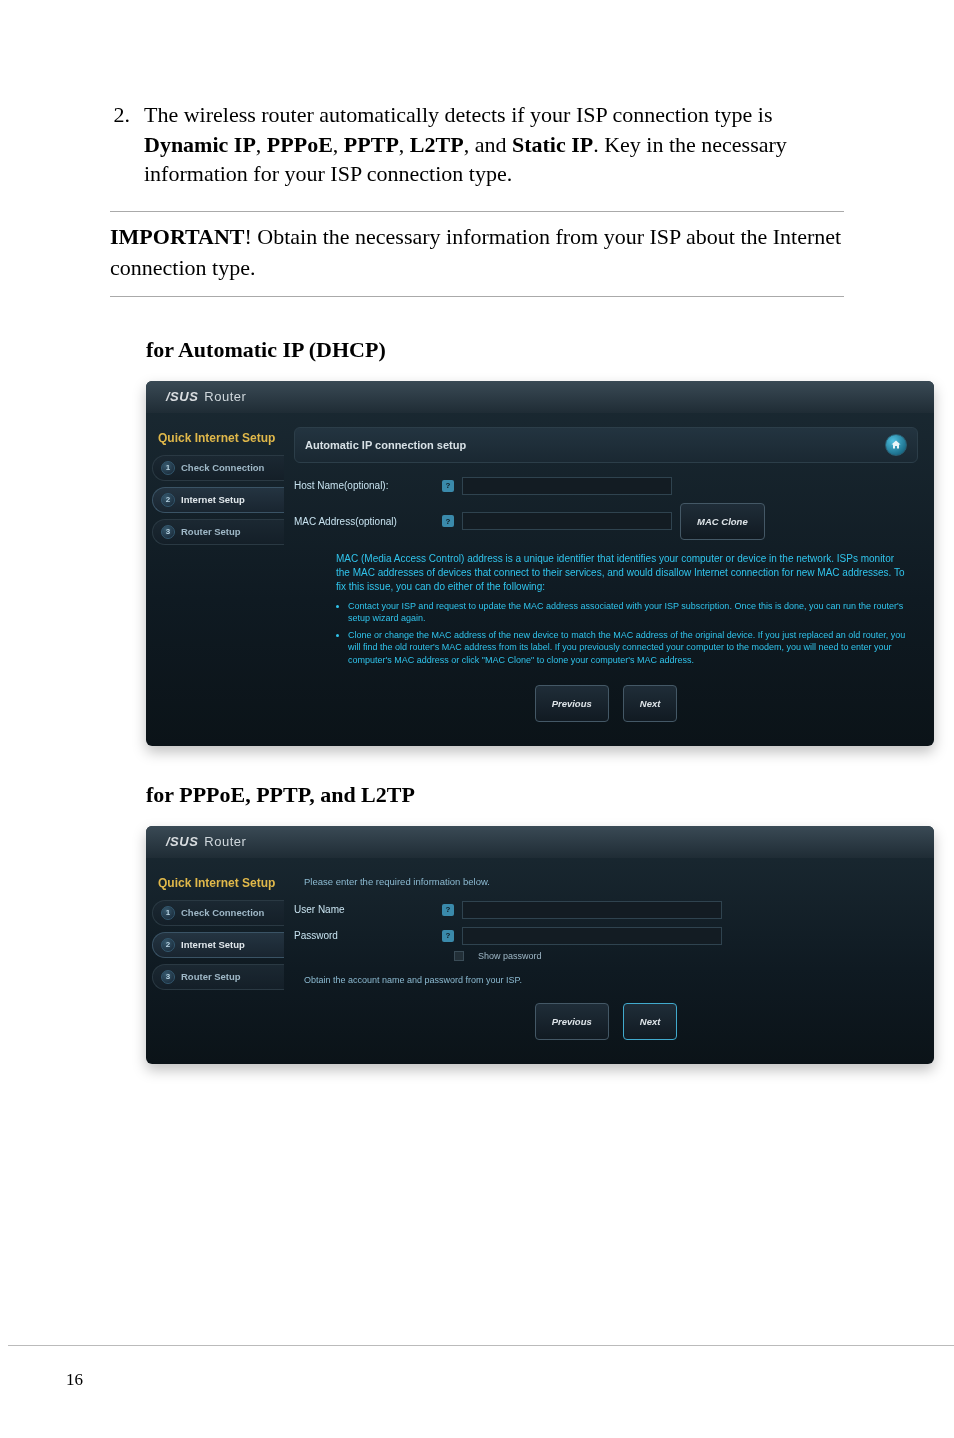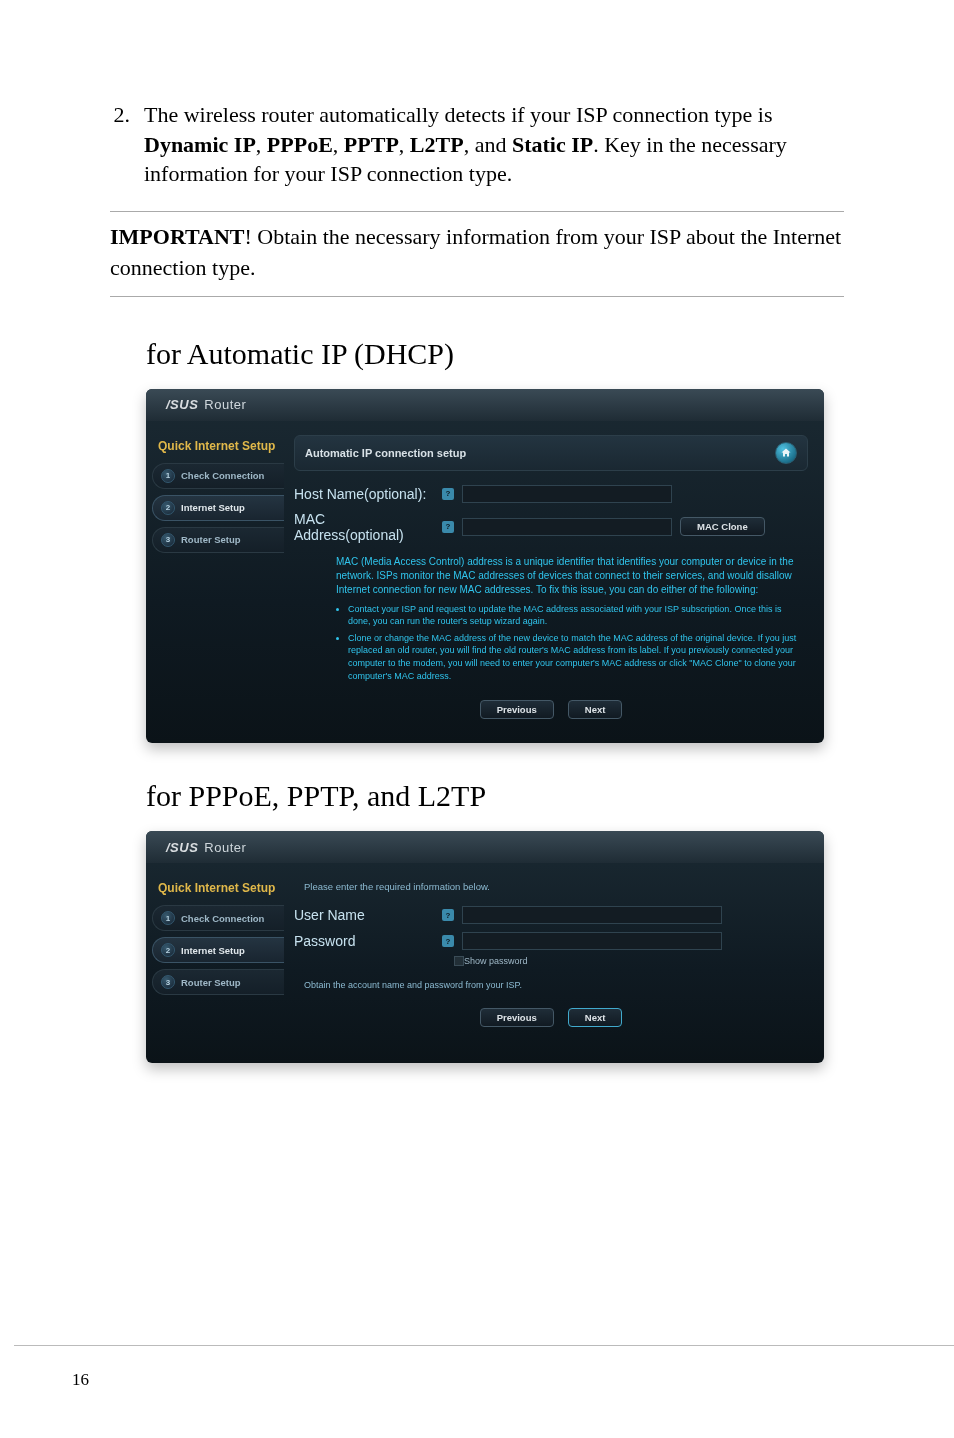--- a/index.html
+++ b/index.html
@@ -28,30 +28,31 @@
   .important-block {
     border-top: 1px solid #aaa;
     border-bottom: 1px solid #aaa;
     padding: 10px 0 12px 0;
     font-size: 22px;
     line-height: 1.4;
     margin-bottom: 40px;
   }
   .important-block b { font-weight: bold; }
   .heading-inline {
-    font-size: 30px;
+    font-size: 22px;
     margin-left: 36px;
     margin-bottom: 18px;
+    font-weight: bold;
   }
   .heading-inline.section2 { margin-top: 36px; }
 
   
   .asus-panel {
     margin: 0 12px 12px 36px;
-    width: 678px;
+    width: 788px;
     border-radius: 6px;
     overflow: hidden;
     background: linear-gradient(#1b2a33 0%, #0f1a22 60%, #0b1318 100%);
     box-shadow: 0 6px 14px rgba(0,0,0,0.25);
     font-family: Arial, Helvetica, sans-serif;
   }
   .asus-header {
     height: 32px;
     background: linear-gradient(#3a4a55, #1f2c35);
     display: flex;
@@ -139,21 +140,21 @@
 
   .form-row {
     display: flex;
     align-items: center;
     gap: 8px;
     padding: 4px 0;
   }
   .form-label {
     width: 140px;
     color: #c7e2ef;
-    font-size: 14px;
+    font-size: 10px;
   }
   .info-q {
     width: 12px; height: 12px; border-radius: 2px;
     background: #3a8aab;
     color: #0c1921;
     font-size: 8px; font-weight: bold;
     display: inline-flex; align-items: center; justify-content: center;
   }
   .ip-input {
     background: #131c23;
@@ -163,23 +164,24 @@
     color: #cfd7dc;
     font-size: 10px;
     padding: 0 4px;
   }
   .asus-btn {
     border: 1px solid #445866;
     background: linear-gradient(#1f2d38, #111a22);
     color: #dde3e7;
     font-size: 9.5px;
     font-weight: bold;
-    padding: 3px 16px;
+    padding: 12px 16px;
     border-radius: 4px;
     cursor: pointer;
+    font-style: italic;
   }
   .asus-btn.primary { border-color: #41aacd; }
   .info-para {
     color: #30c4ec;
     font-size: 10px;
     line-height: 1.4;
     padding: 8px 8px 0 42px;
   }
   .info-list {
     color: #30c4ec;
@@ -195,36 +197,36 @@
     padding-top: 14px;
     padding-bottom: 6px;
   }
   .sub-instruction {
     color: #8cbad1;
     font-size: 9.5px;
     margin: 4px 0 10px 10px;
   }
   .checkbox-row {
     display: flex;
-    gap: 0;
+    gap: 14px;
     color: #9fb8c7;
     font-size: 9px;
     margin-left: 160px;
     margin-top: 2px;
   }
   .checkbox-row .cb { width: 10px; height: 10px; background: #222f37; border: 1px solid #3a4c57; }
   .isp-note {
     color: #8cbad1;
     font-size: 9px;
     margin: 14px 0 4px 10px;
   }
 
   .page-footer {
     position: absolute;
-    left: 14px; right: 0; bottom: 48px;
+    left: 8px; right: 0; bottom: 48px;
     border-top: 1px solid #bbb;
     padding: 24px 0 0 58px;
     font-size: 17px;
     font-family: Georgia, serif;
   }
 </style>
 </head>
 <body>
 
 <div class="page">

